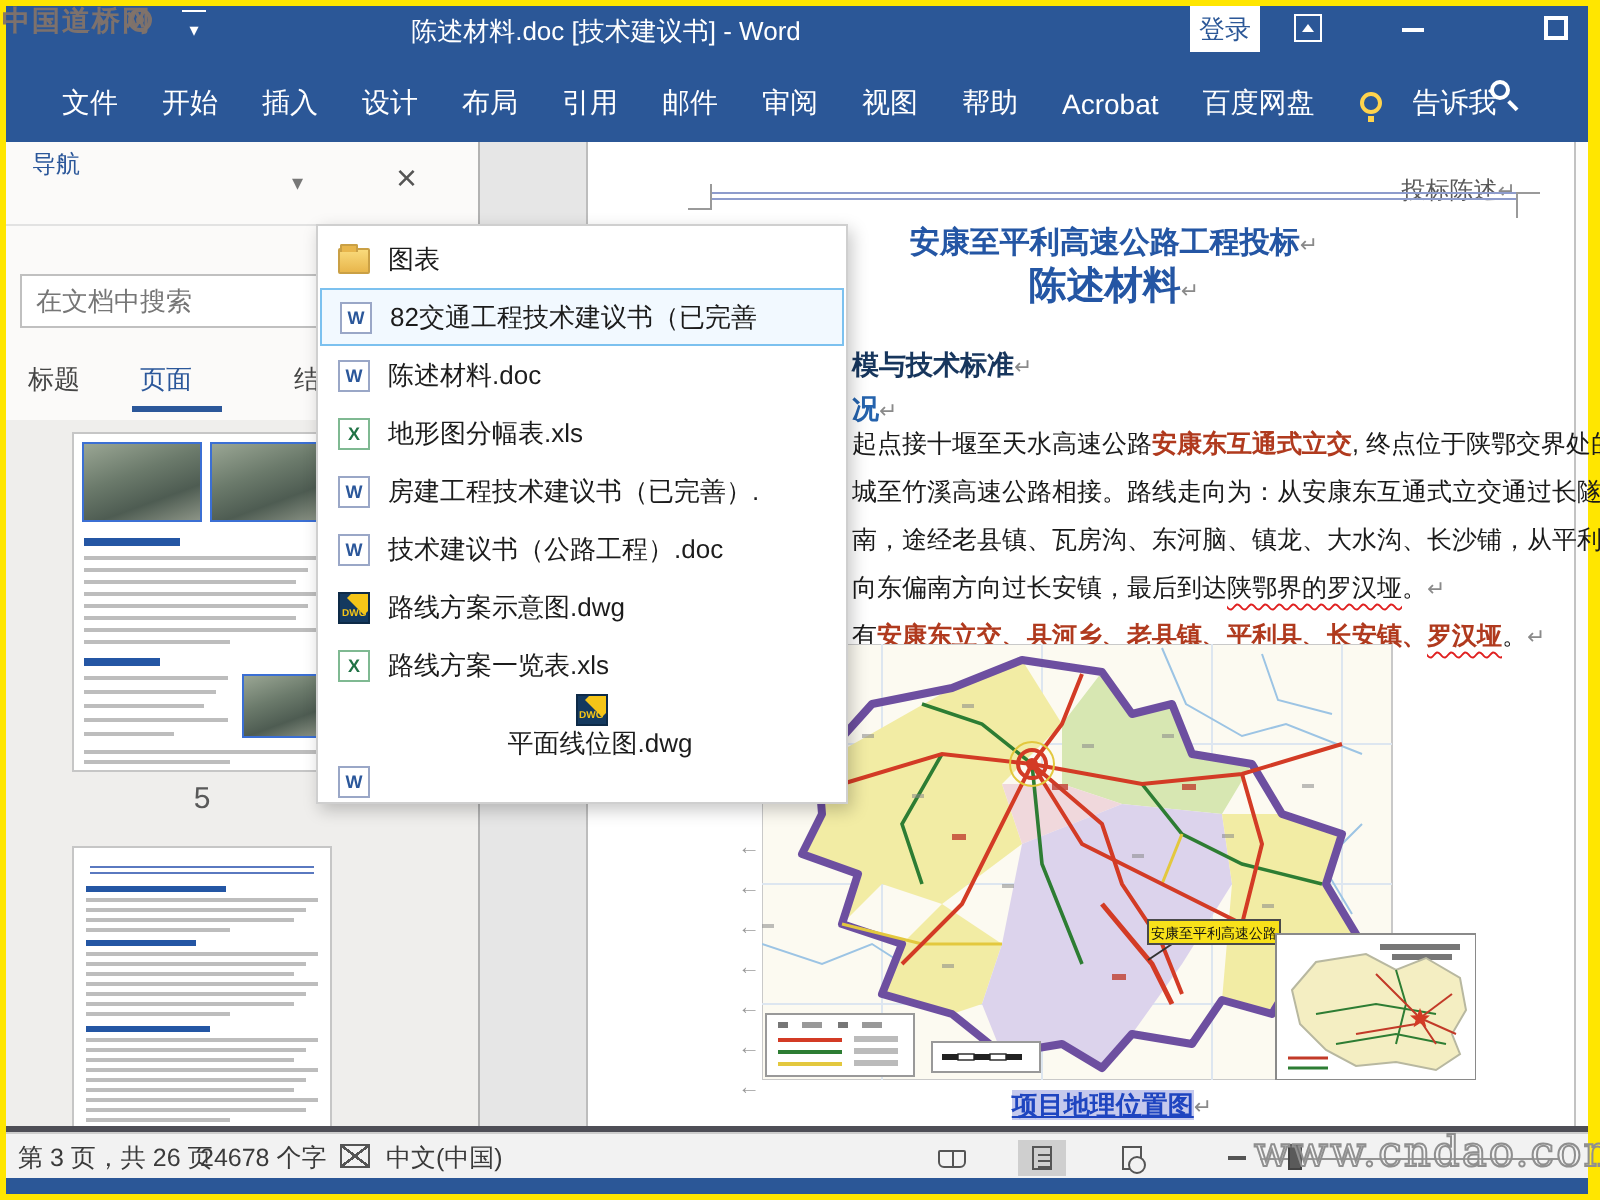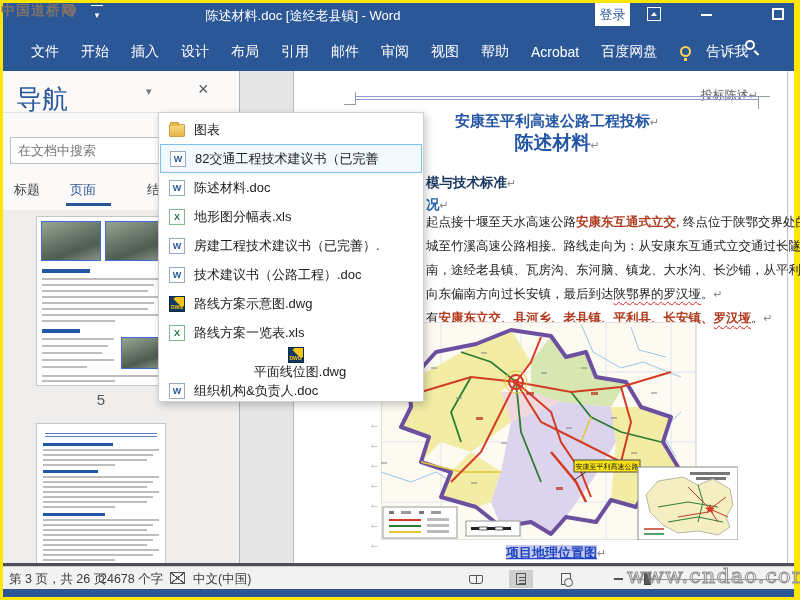--- a/index.html
+++ b/index.html
@@ -23,21 +23,21 @@
   
   .tabsrow{left:3px;top:26px;width:791px;height:45px;background:#2b5797;display:flex;align-items:center;padding:10px 0 4px 17px;}
   .rtab{color:#fff;font-size:14px;padding:4px 11px;white-space:nowrap;}
   .bulb{width:11px;height:11px;border:2px solid #ffd34d;border-radius:50%;margin:0 4px 0 12px;position:relative;}
   .bulb::after{content:"";position:absolute;left:2px;top:10px;width:3px;height:3px;background:#ffd34d;}
   .ribbon-search{position:absolute;left:745px;top:40px;width:10px;height:10px;border:2px solid #fff;border-radius:50%;}
   .ribbon-search::after{content:"";position:absolute;left:8px;top:8px;width:6px;height:2px;background:#fff;transform:rotate(45deg);transform-origin:0 0;}
 
   
   .navpane{left:3px;top:71px;width:237px;height:492px;background:#fbfaf9;border-right:1px solid #b2b2b2;}
-  .nav-title{left:13px;top:11px;font-size:26px;color:#2b579a;}
+  .nav-title{left:13px;top:3px;font-size:12px;color:#2b579a;}
   .nav-caret{left:143px;top:14px;font-size:11px;color:#777;}
   .nav-close{left:195px;top:8px;font-size:18px;color:#555;}
   .nav-sep{left:0;top:41px;width:237px;height:1px;background:#e2e2e2;}
   .nav-search{left:7px;top:66px;width:223px;height:27px;background:#fff;border:1px solid #c0c0c0;font-size:13px;color:#767676;line-height:25px;padding-left:7px;white-space:nowrap;overflow:hidden;}
   .nav-tab{top:110px;font-size:13px;color:#444;}
   .nav-tab.active{color:#2b579a;}
   .nav-underline{left:63px;top:132px;width:45px;height:3px;background:#2b579a;}
   .thumbs{left:0;top:139px;width:236px;height:353px;background:#efeeec;}
   .thumb{position:absolute;left:33px;width:130px;background:#fff;border:1px solid #c6c6c6;overflow:hidden;}
   .thumb1{top:6px;height:170px;}
@@ -110,21 +110,21 @@
   .bottomstrip{left:3px;top:589px;width:791px;height:8px;background:#2b5797;}
   .wm-bottom{left:627px;top:564px;font-family:"DejaVu Serif","Liberation Serif",serif;font-size:21px;color:#9b9b9b;-webkit-text-fill-color:rgba(255,255,255,.15);-webkit-text-stroke:1px #8f8f8f;letter-spacing:1px;z-index:60;}
 </style>
 </head>
 <body>
 
 <div class="screen">
 
   <div class="abs titlebar">
     <span class="abs qat-caret">▾</span>
-    <div class="abs tb-title">陈述材料.doc [途经老县镇] - Word</div>
+    <div class="abs tb-title">陈述材料.doc [技术建议书] - Word</div>
     <div class="abs tb-login">登录</div>
     <div class="abs tb-ribbonopt"></div>
     <div class="abs tb-min"></div>
     <div class="abs tb-max"></div>
   </div>
   <span class="abs tb-watermark">中国道桥网</span>
   <span class="abs tb-logo"></span>
 
   <div class="abs tabsrow">
     <span class="rtab">文件</span>
@@ -405,21 +405,20 @@
     <div class="fl-row" style="top:234px;flex-direction:column;">
       <span class="fi fi-dwg">
           <span class="dwgtxt">DWG</span>
         </span>
       <span class="fl-label">平面线位图.dwg</span>
     </div>
     <div class="fl-row" style="top:263px;">
       <span class="fi fi-doc fi-word">
           <span class="ltr">W</span>
         </span>
-      <span class="fl-label">组织机构&amp;负责人.doc</span>
     </div>
   </div>
 
   <div class="abs sep-dark"></div>
   <div class="abs statusbar">
     <span class="sb-item" style="left:6px;">第 3 页，共 26 页</span>
     <span class="sb-item" style="left:97px;">24678 个字</span>
     <span class="abs proofbook"></span>
     <span class="sb-item" style="left:190px;">中文(中国)</span>
     <span class="vicon" style="left:461px;">

